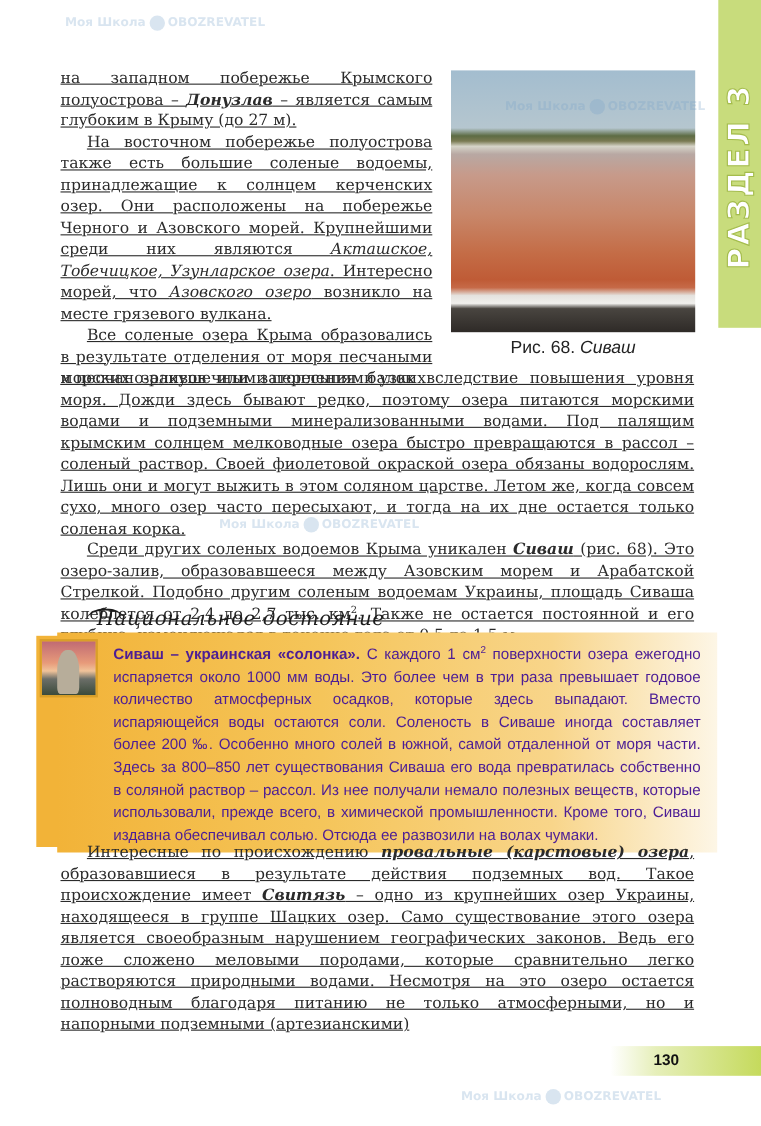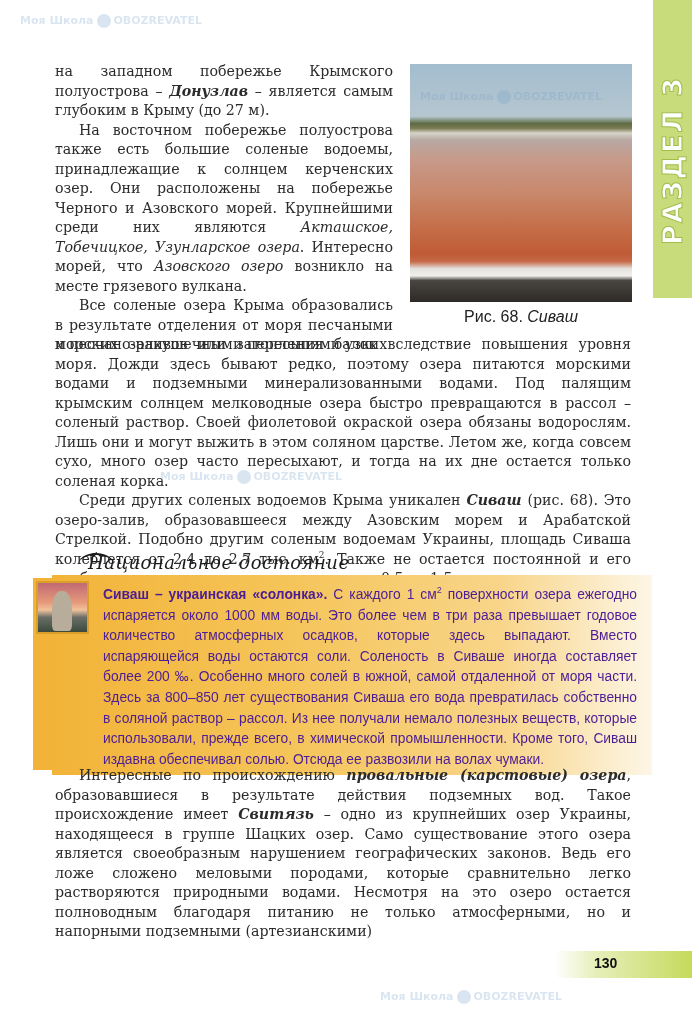--- a/index.html
+++ b/index.html
@@ -20,21 +20,21 @@
   .side-tab-label span {
     display: block; transform: rotate(-90deg); white-space: nowrap;
     font-family: "DejaVu Sans", sans-serif; font-weight: bold; font-size: 27px;
     letter-spacing: 2px; color: #ffffff;
     -webkit-text-stroke: 1px #a4bc4c;
   }
   .text {
     position: absolute; font-size: 14.2px; line-height: 19.5px;
     text-align: justify; color: #2b2b2b;
   }
-  .text p { margin: 0; }
+  .text p { margin: 0; text-decoration: underline; }
   .indent { text-indent: 24px; }
   .col-left { left: 55px; top: 62px; width: 338px; }
   .full { left: 55px; width: 576px; }
   .fig {
     position: absolute; left: 410px; top: 64px; width: 222px; height: 238px;
     background: linear-gradient(180deg,
       #a3bdcf 0%, #b5c6cf 22%, #5d6c44 25%, #7a7a52 27%, #d6d4c8 29%, #b8a8a3 32%,
       #c79a8a 40%, #c8876a 55%, #c46c46 70%, #bf5b36 80%, #c66a48 83%,
       #e4e2de 86%, #f0efec 89%, #494540 91%, #2e2a27 100%);
   }
@@ -79,21 +79,21 @@
   .page-band {
     position: absolute; left: 555px; top: 951px; width: 137px; height: 27px;
     background: linear-gradient(90deg, #ffffff 0%, #e6efba 30%, #c5da5c 100%);
   }
   .page-number {
     position: absolute; left: 594px; top: 955px;
     font-family: "Liberation Sans", sans-serif; font-weight: bold; font-size: 14px; color: #111;
   }
   .watermark {
     position: absolute; font-family: "DejaVu Sans", sans-serif; font-size: 11px;
-    color: rgba(120,160,200,0.28); font-weight: bold; white-space: nowrap; pointer-events: none;
+    color: rgba(120,160,200,0.28); font-weight: bold; white-space: nowrap; pointer-events: none; margin-left: 39px;
   }
   .watermark .logo {
     display: inline-block; width: 14px; height: 14px; border-radius: 50%;
     background: rgba(120,160,200,0.28); vertical-align: middle; margin: 0 3px;
   }
 </style>
 </head>
 <body>
 
 <div class="side-tab"></div>

